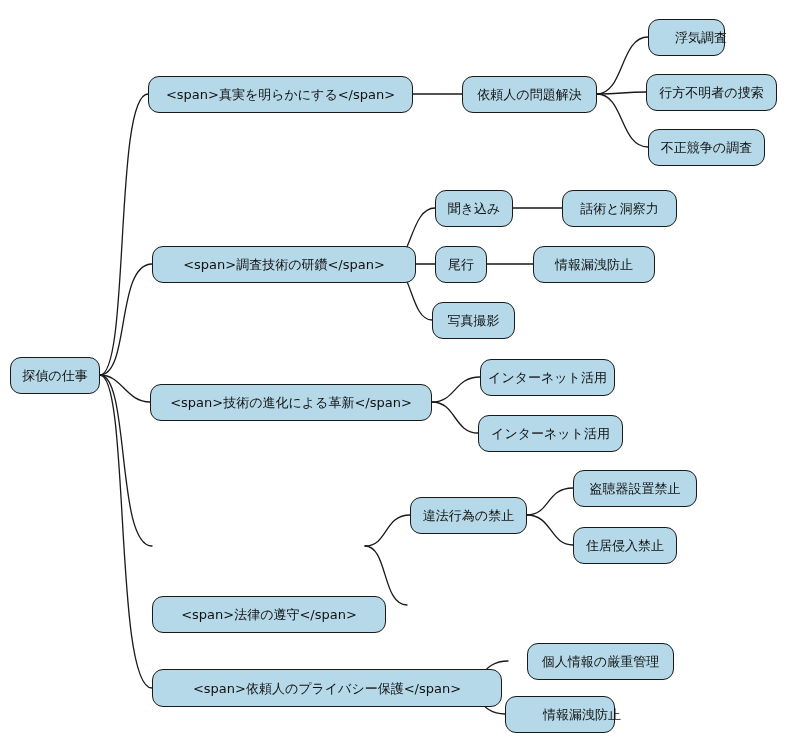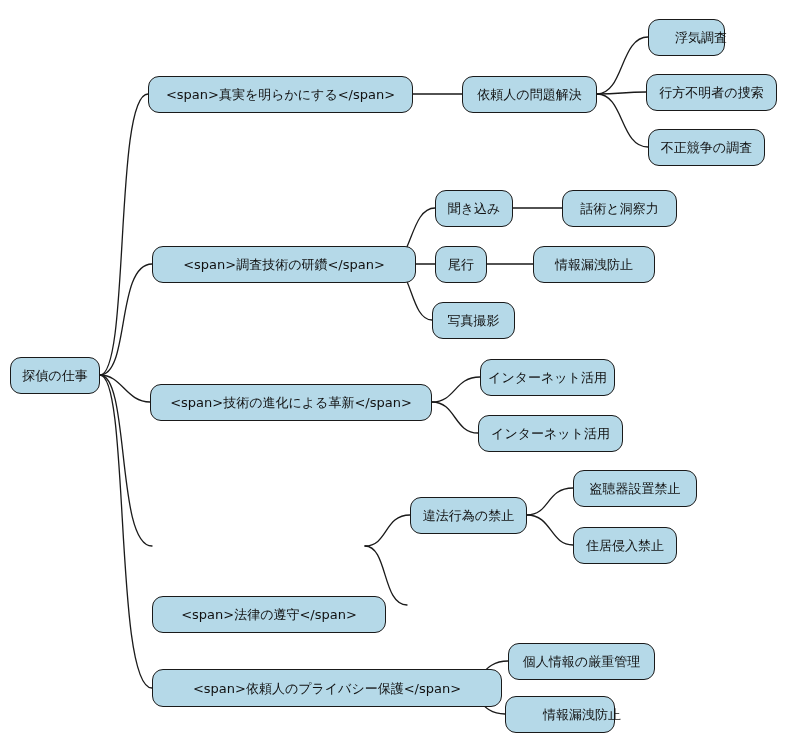--- a/index.html
+++ b/index.html
@@ -101,16 +101,16 @@
   <div class="node" style="left:150px; top:384px; width:282px; height:37px;">&lt;span&gt;技術の進化による革新&lt;/span&gt;</div>
   <div class="node" style="left:480px; top:359px; width:135px; height:37px;">インターネット活用</div>
   <div class="node" style="left:478px; top:415px; width:145px; height:37px;">インターネット活用</div>
 
   <div class="node" style="left:152px; top:548px; width:234px; height:37px;margin-top:48px;">&lt;span&gt;法律の遵守&lt;/span&gt;</div>
   <div class="node" style="left:410px; top:497px; width:117px; height:37px;">違法行為の禁止</div>
   <div class="node" style="left:573px; top:470px; width:124px; height:37px;">盗聴器設置禁止</div>
   <div class="node" style="left:573px; top:527px; width:104px; height:37px;">住居侵入禁止</div>
 
   <div class="node" style="left:152px; top:669px; width:350px; height:38px;">&lt;span&gt;依頼人のプライバシー保護&lt;/span&gt;</div>
-  <div class="node" style="left:508px; top:643px; width:147px; height:37px;">個人情報の厳重管理</div>
+  <div class="node" style="left:527px; top:643px; width:147px; height:37px;">個人情報の厳重管理</div>
   <div class="node" style="left:505px; top:696px; width:110px; height:37px;padding-left:44px;">情報漏洩防止</div>
 
 </div>
 
 </body></html>

